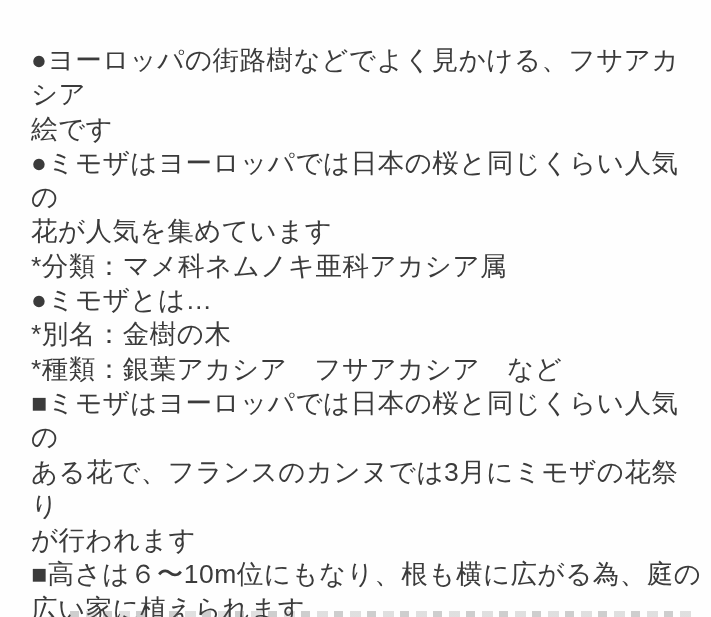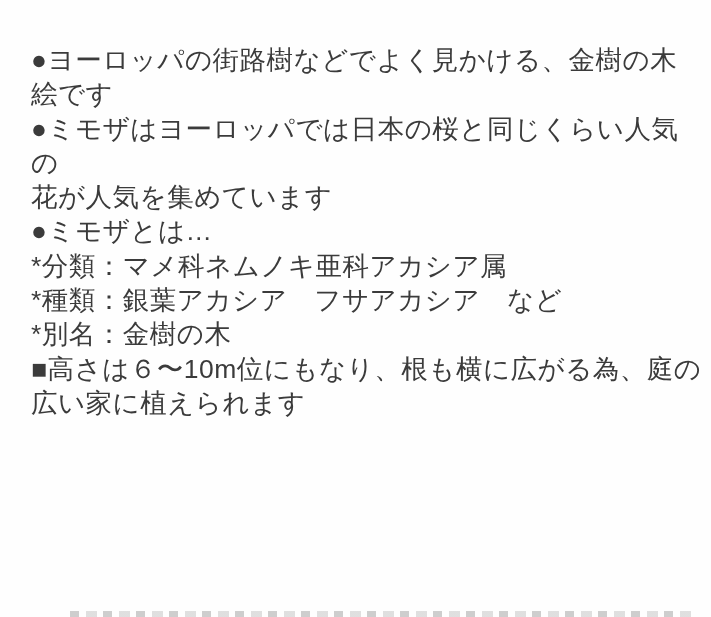--- a/index.html
+++ b/index.html
@@ -45,26 +45,29 @@
       rgba(95, 95, 95, 0.0) 27px, rgba(95, 95, 95, 0.0) 33px
     );
     opacity: 0.55;
   }
 </style>
 </head>
 <body>
 
 <div class="page">
   <div class="text-block">
-    <p class="para">●ヨーロッパの街路樹などでよく見かける、金樹の木
+    <p class="para">●ヨーロッパの街路樹などでよく見かける、フサアカシア
 絵です</p>
     <p class="para">●ミモザはヨーロッパでは日本の桜と同じくらい人気の
 花が人気を集めています</p>
+    <p class="para">*分類：マメ科ネムノキ亜科アカシア属</p>
     <p class="para">●ミモザとは…</p>
-    <p class="para">*分類：マメ科ネムノキ亜科アカシア属</p>
+    <p class="para">*別名：金樹の木</p>
     <p class="para">*種類：銀葉アカシア　フサアカシア　など</p>
-    <p class="para">*別名：金樹の木</p>
+    <p class="para">■ミモザはヨーロッパでは日本の桜と同じくらい人気の
+ある花で、フランスのカンヌでは3月にミモザの花祭り
+が行われます</p>
     <p class="para">■高さは６〜10m位にもなり、根も横に広がる為、庭の
 広い家に植えられます</p>
 
   </div>
   <div class="clipped-line"></div>
 </div>
 
 </body></html>

